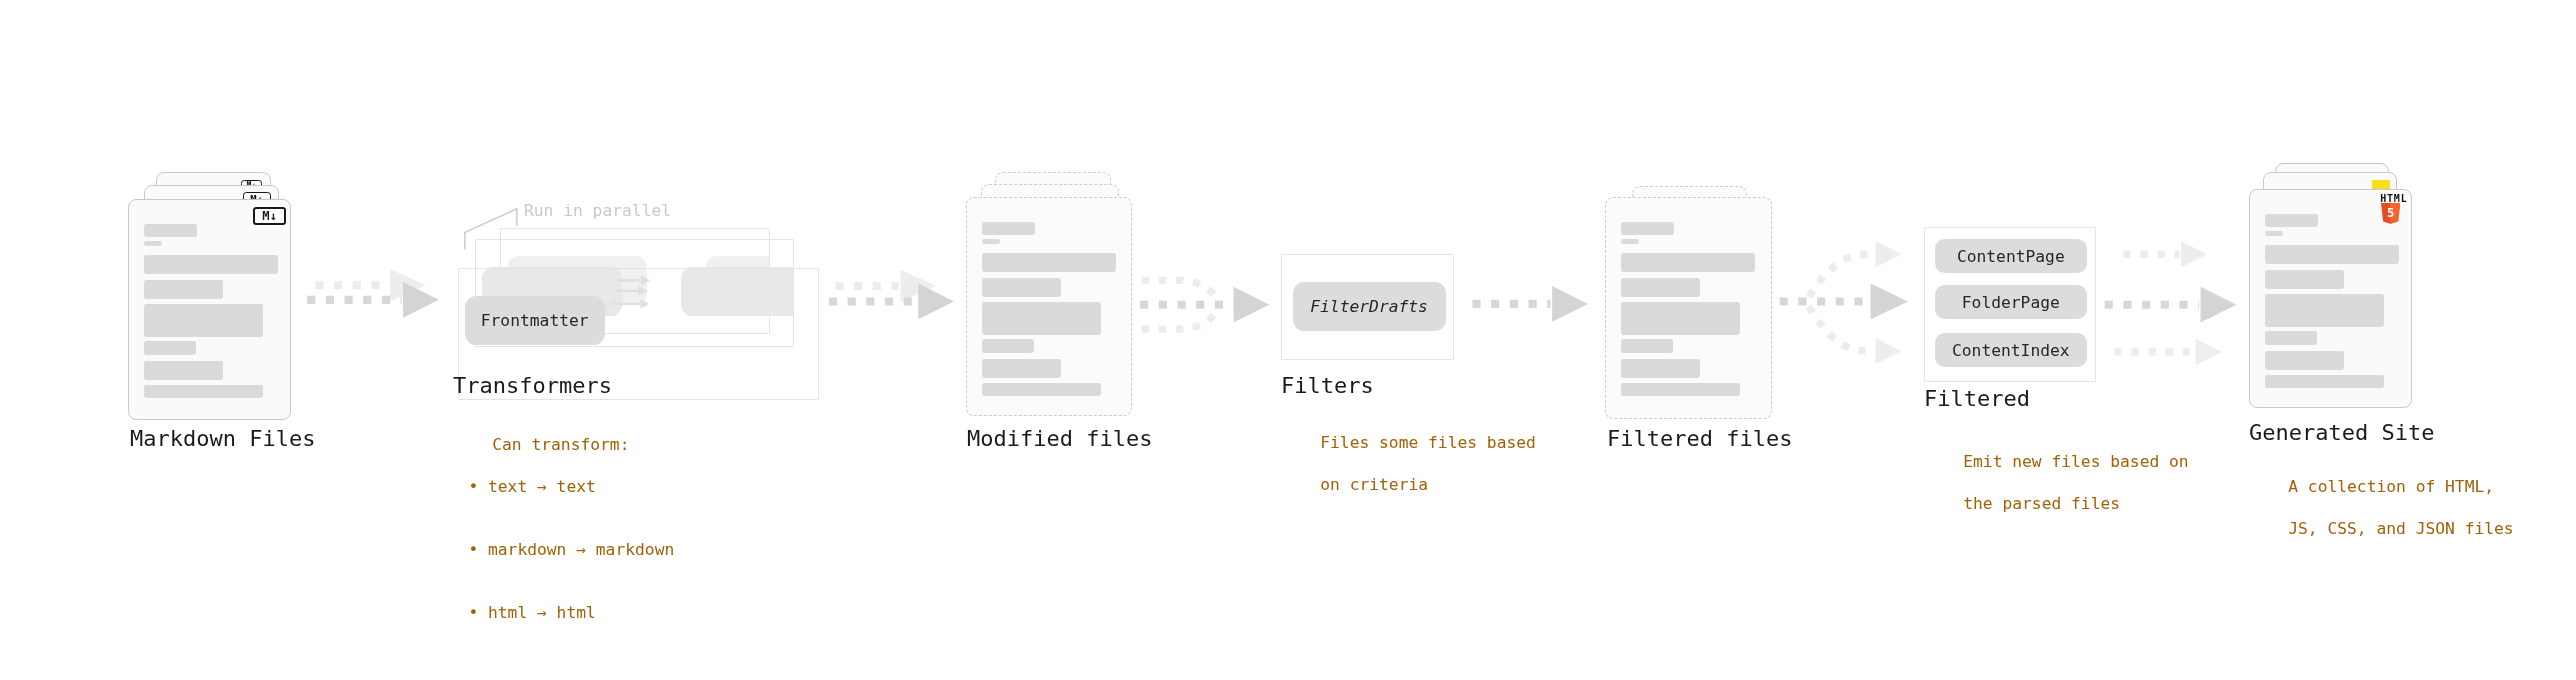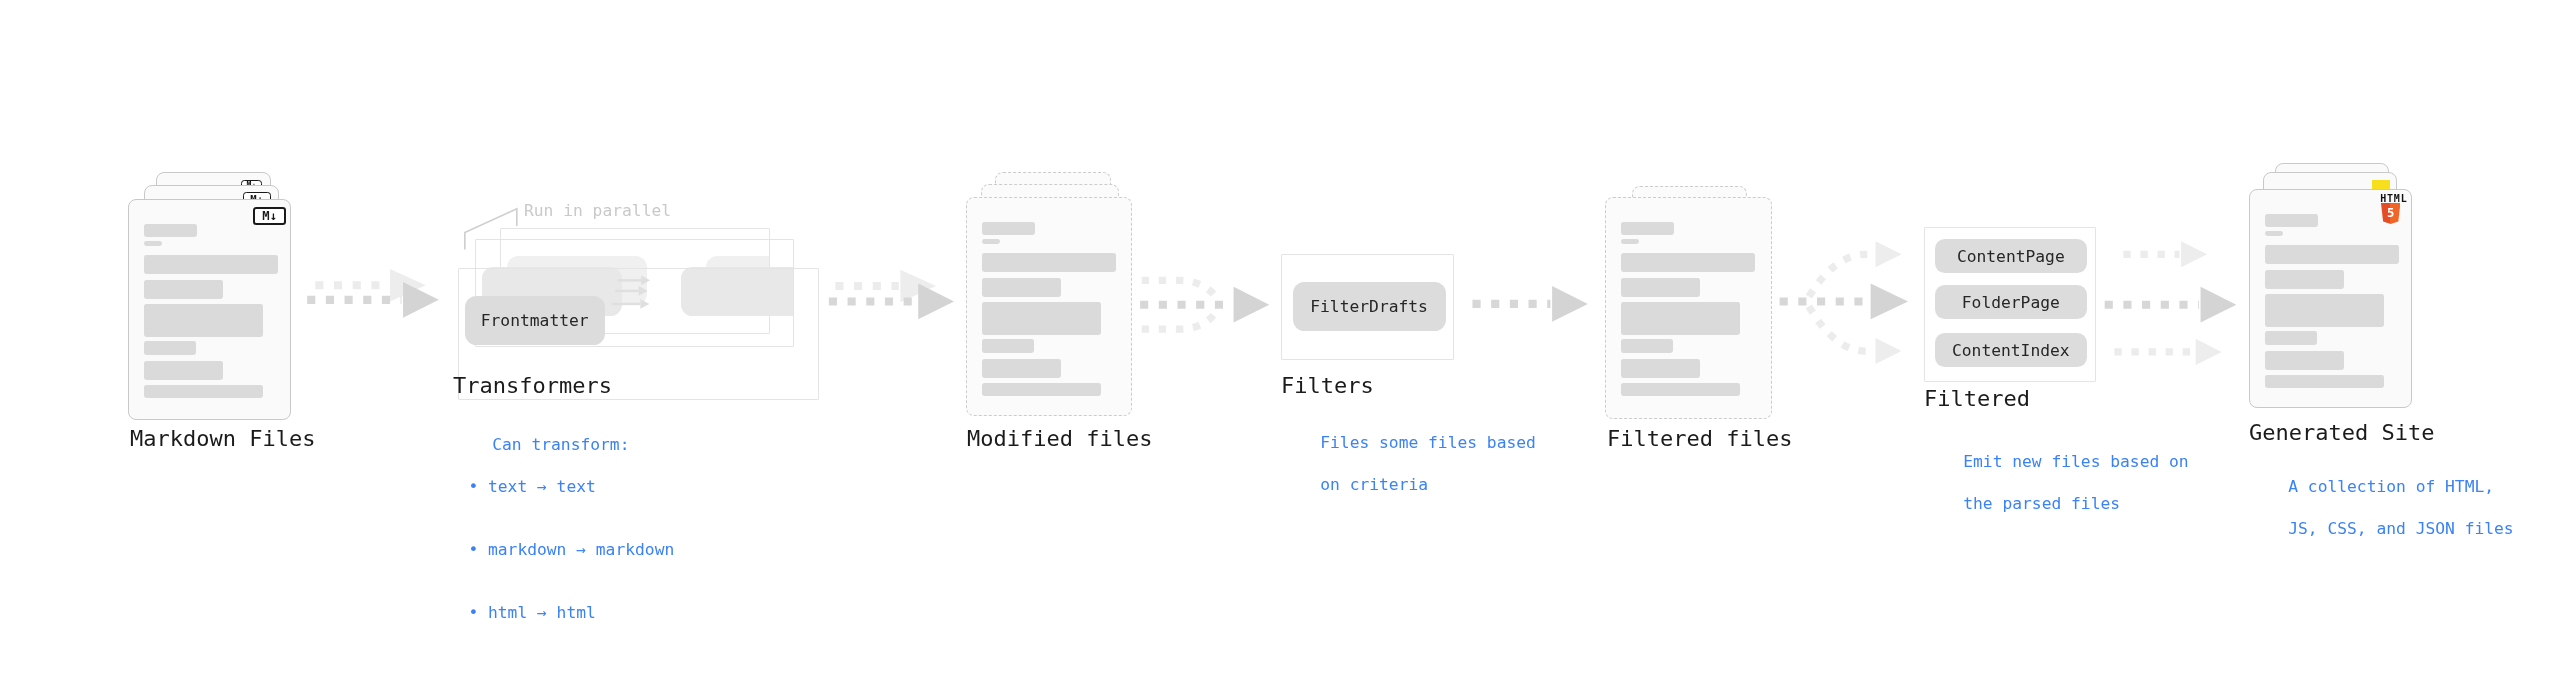--- a/index.html
+++ b/index.html
@@ -29,21 +29,21 @@
   .css-icon .bar{width:14px;height:2.4px;background:#2d63ea;margin-top:0.8px;}
   
   .obox{position:absolute;border:1.6px solid #e4e4e4;border-radius:1px;box-sizing:border-box;overflow:hidden;background:transparent;}
   .node{position:absolute;background:#dcdcdc;border-radius:11.4px;display:flex;align-items:center;justify-content:center;
         font-size:16.3px;color:#262626;}
   .ghostA{background:#e8e8e8;}
   .ghostB{background:#f0f0f0;}
   .node.small{border-radius:9.8px;}
   
   .title{position:absolute;font-size:22px;line-height:22px;color:#1b1b1b;white-space:pre;}
-  .subtext{position:absolute;font-size:16.3px;line-height:21px;color:#3b82f6;white-space:pre;}
+  .subtext{position:absolute;font-size:16.3px;line-height:21px;color:#a16207;white-space:pre;}
   .subtext .indent{padding-left:15.4px;display:block;}
   .note{position:absolute;font-size:16.3px;line-height:16.3px;color:#c9c9c9;white-space:pre;}
   
   svg{position:absolute;left:0;top:0;pointer-events:none;}
   .dashD{stroke:#d7d7d7;stroke-width:10;stroke-dasharray:10 13;}
   .dashF{stroke:#ececec;stroke-width:10;stroke-dasharray:10 13;}
   .dashF2{stroke:#ececec;stroke-width:9;stroke-dasharray:9 12;}
   .dashFpath{fill:none;stroke:#ececec;stroke-width:9;stroke-dasharray:9 12;}
   .headD{fill:#d4d4d4;}
   .headF{fill:#ededed;}
@@ -109,21 +109,21 @@
         <div class="skel-bar" style="left: 14.6px; top: 80px; width: 79px; height: 18.7px;"></div>
         <div class="skel-bar" style="left: 14.6px; top: 104px; width: 119px; height: 32.5px;"></div>
         <div class="skel-bar" style="left: 14.6px; top: 141px; width: 52px; height: 14px;"></div>
         <div class="skel-bar" style="left: 14.6px; top: 161px; width: 79px; height: 18.7px;"></div>
         <div class="skel-bar" style="left: 14.6px; top: 185px; width: 119px; height: 13px;"></div>
       </div>
   </div>
   <div class="title" style="left:967px;top:428px;">Modified files</div>
 
   <div class="obox" style="left:1281px;top:254px;width:173px;height:106px;overflow:visible;">
-    <div class="node" style="left:10.6px;top:27px;width:153px;height:49px;">FilterDrafts</div>
+    <div class="node" style="left:10.6px;top:27px;width:153px;height:49px;font-style:italic;">FilterDrafts</div>
   </div>
   <div class="title" style="left:1281px;top:375px;">Filters</div>
   <div class="subtext" style="left:1281px;top:411px;">
     <span>Files some files based</span><br>
     <span>on criteria</span>
   </div>
 
   <div>
     <div class="card dashed" style="left:1632px;top:186px;width:115px;height:65px;"></div>
     <div class="card dashed skel" style="left:1605px;top:197px;width:167px;height:222px;">

